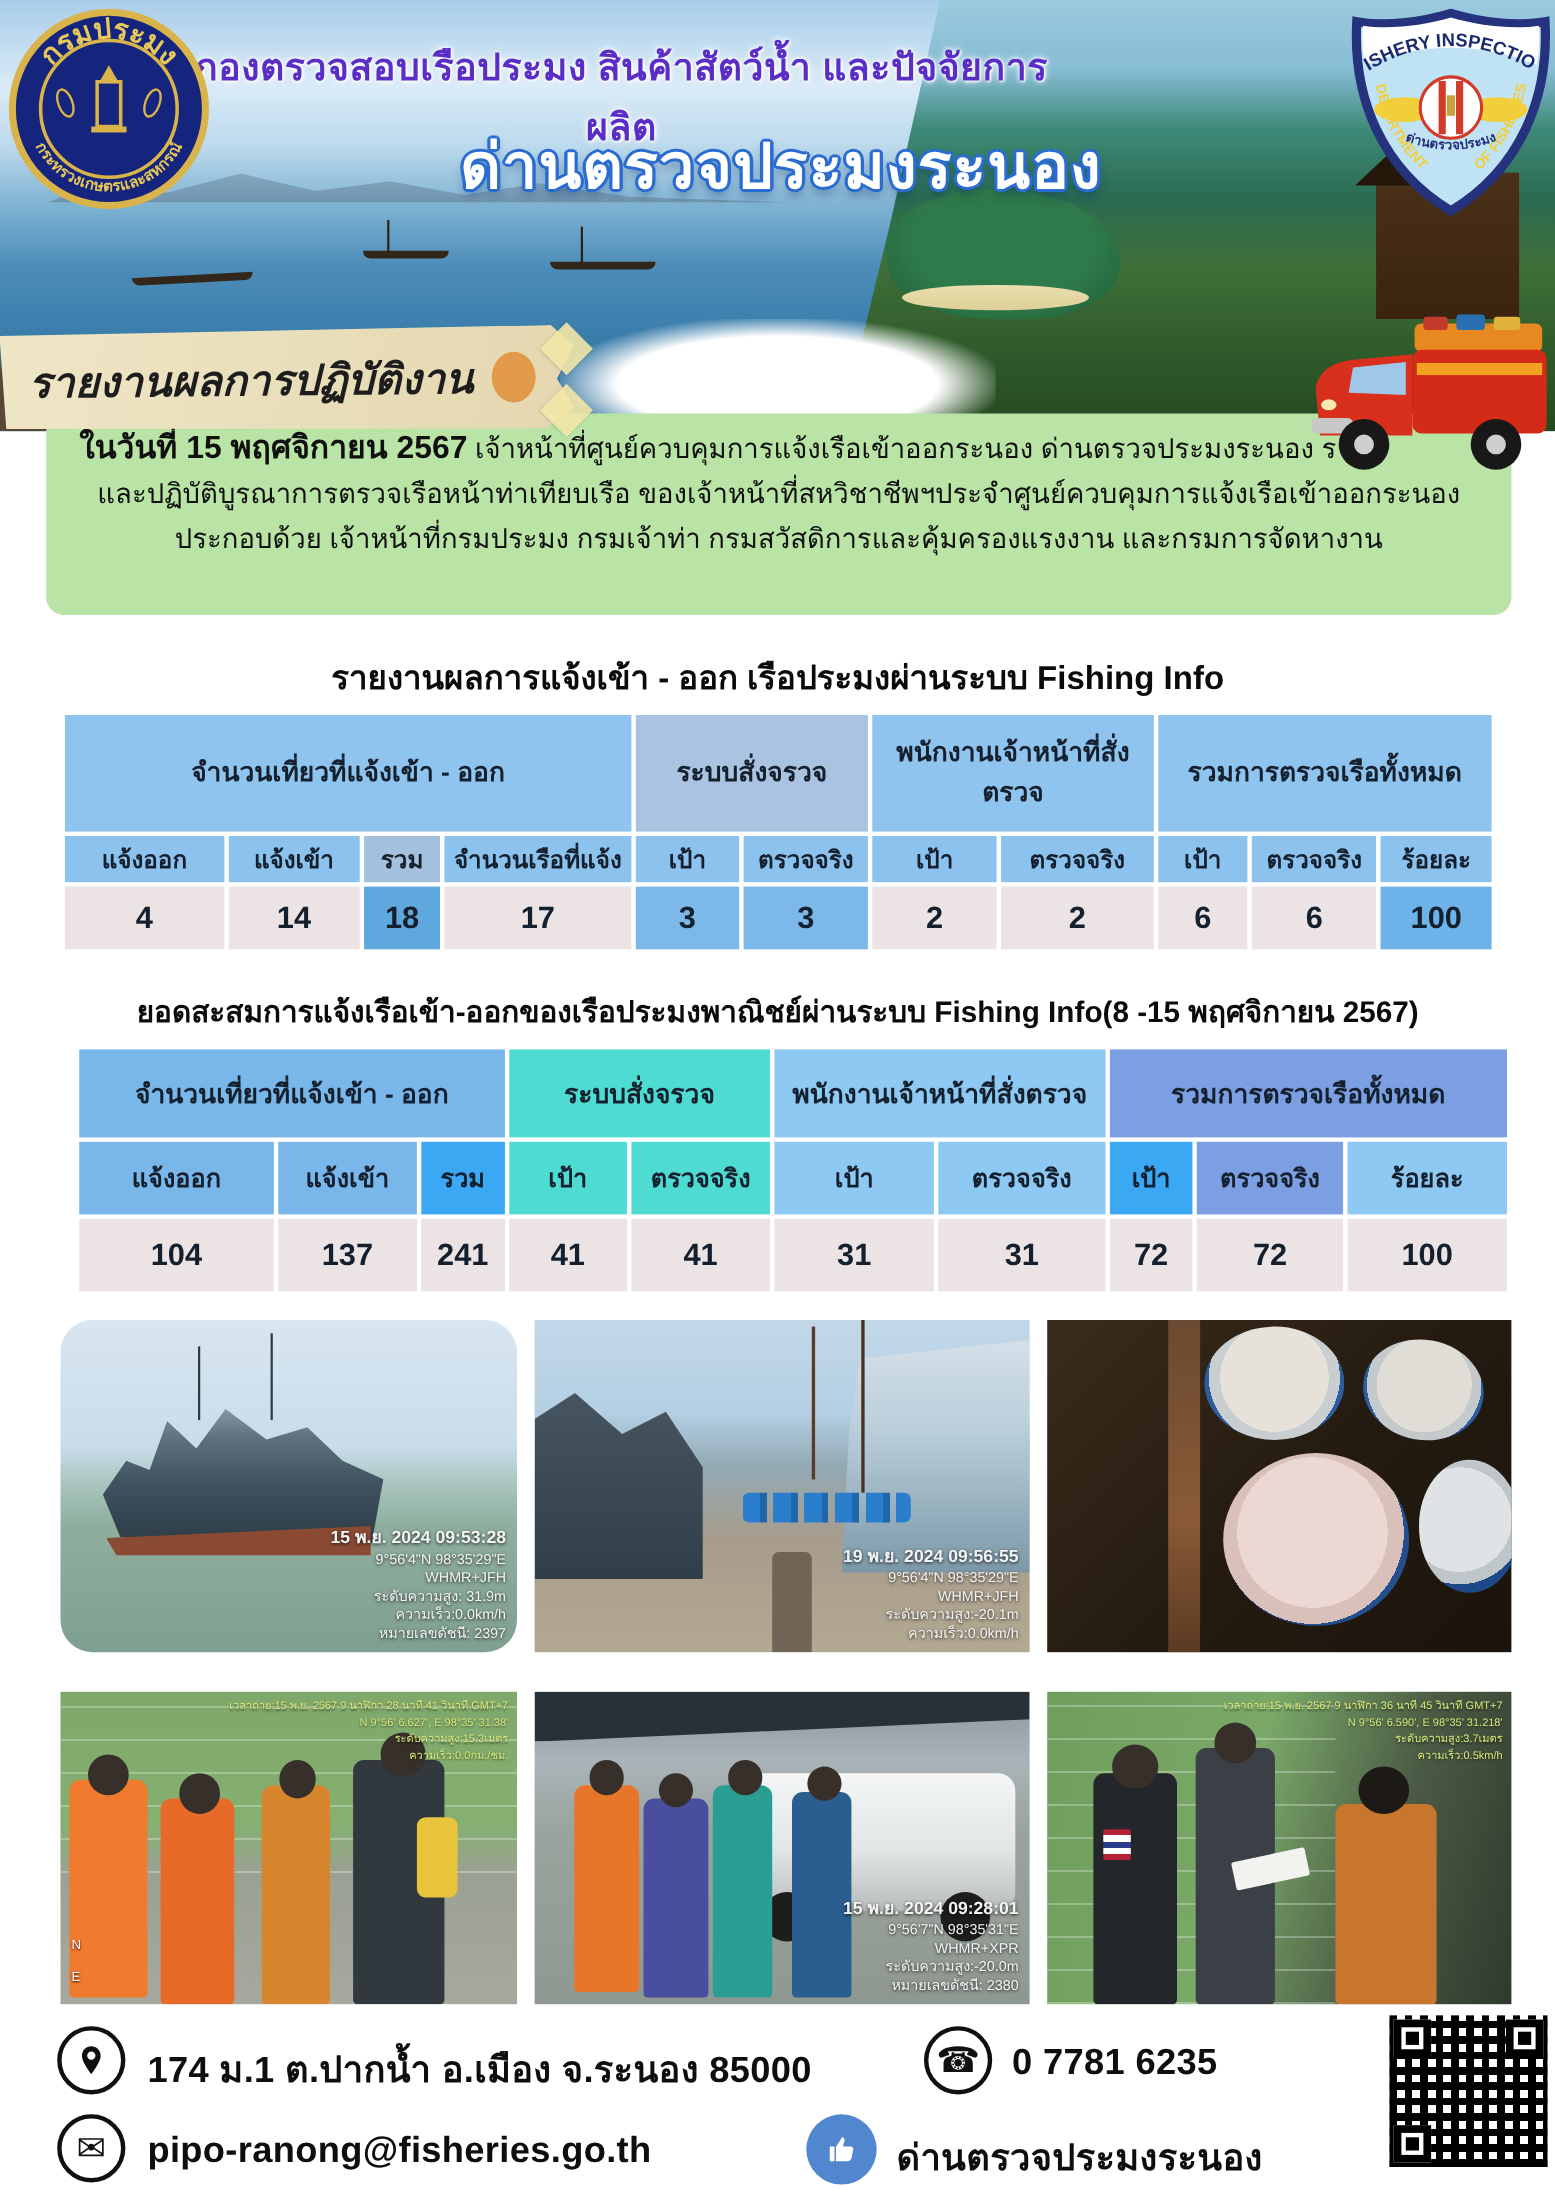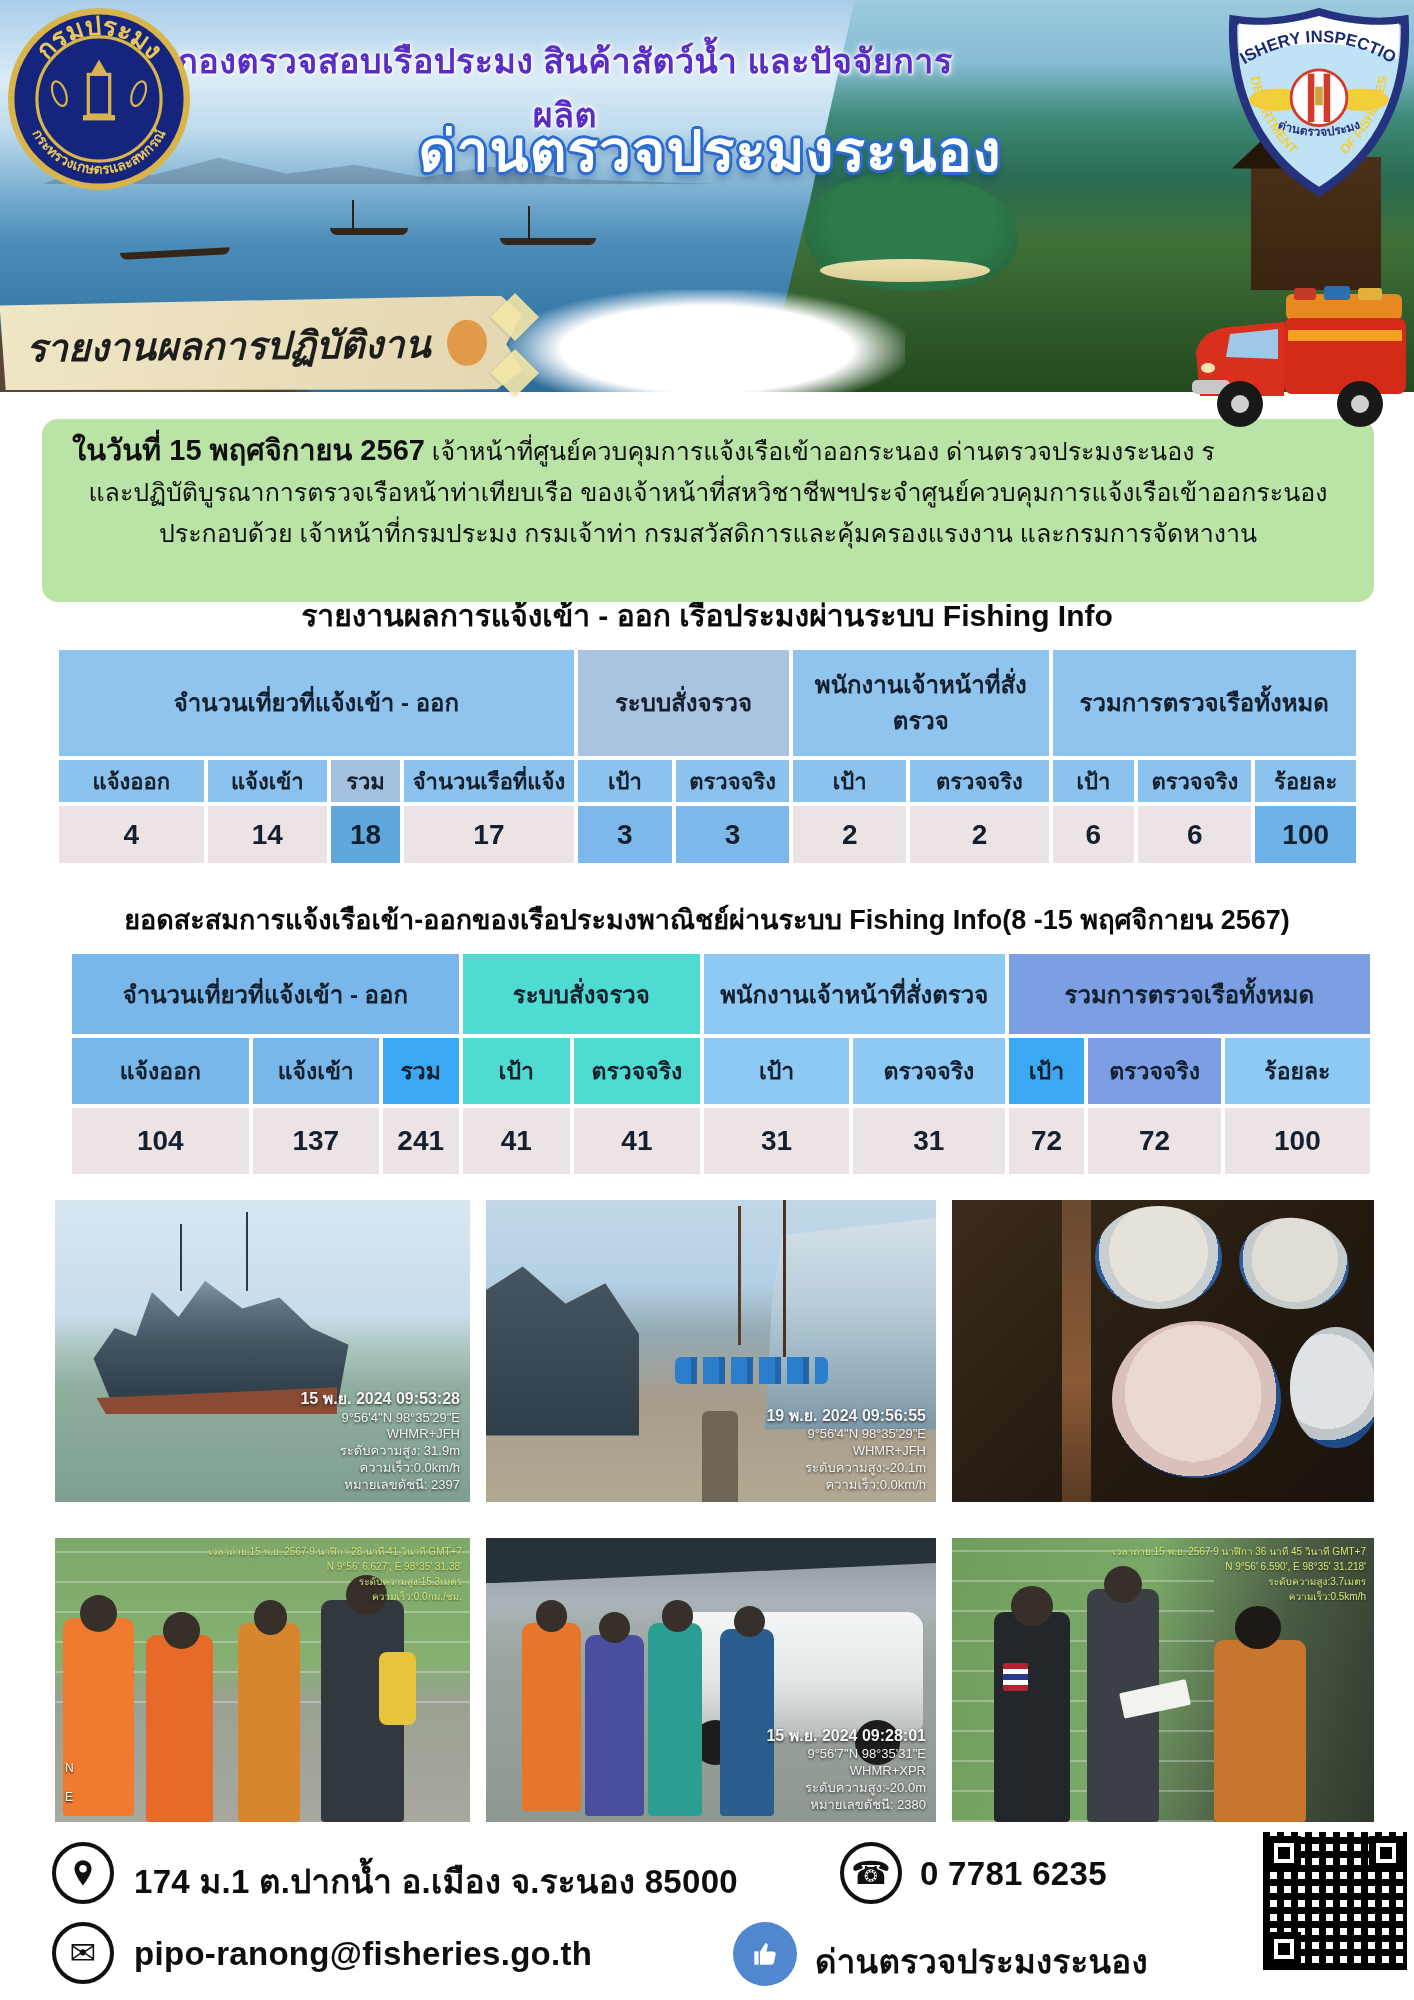--- a/index.html
+++ b/index.html
@@ -43,21 +43,21 @@
     background:linear-gradient(100deg,#efe6c6,#e4d7b0);
     clip-path:polygon(0 5%,96% 0,100% 20%,97% 52%,100% 80%,95% 100%,1% 95%);
     box-shadow:0 4px 10px rgba(0,0,0,.25);display:flex;align-items:center;transform:rotate(-0.6deg);}
   .banner-text{font-family:"DejaVu Serif",serif;font-style:italic;font-weight:700;
     font-size:38px;color:#1d1d1d;padding-left:26px;white-space:nowrap;}
   .orange-dot{display:inline-block;width:40px;height:46px;border-radius:50%;
     background:#e09a4a;margin-left:16px;flex:0 0 auto;}
   .tape{position:absolute;width:34px;height:34px;background:rgba(242,230,166,.9);
     transform:rotate(45deg);z-index:4;box-shadow:0 1px 3px rgba(0,0,0,.15);}
   
-  .green-box{position:absolute;left:42px;top:419px;width:1332px;height:183px;z-index:2;
+  .green-box{position:absolute;left:42px;top:376px;width:1332px;height:183px;z-index:2;
     background:#b9e4a6;border-radius:16px;box-sizing:border-box;
     padding:13px 30px 0 30px;color:#101010;font-size:25px;}
   .green-box p{margin:0 0 9px;line-height:1.25;}
   .gb-c{text-align:center;}
   .gb1 b{font-size:29px;}
   .gb4 b{margin-right:14px;}
   .truck{position:absolute;left:1168px;top:280px;width:246px;height:188px;z-index:6;}
   
   .sec-title{position:absolute;left:0;width:1414px;text-align:center;font-weight:800;color:#0b0b0b;}
   #title1{top:592px;font-size:30px;text-align:center;}
@@ -316,21 +316,21 @@
       <td>41</td>
       <td>31</td>
       <td>31</td>
       <td class="bright">72</td>
       <td>72</td>
       <td>100</td>
     </tr>
   </tbody>
     </table>
 
-  <div class="photo" id="p1" style="background:linear-gradient(180deg,#d8e6f0 0%,#c9dceb 38%,#a8c4bc 50%,#8fae9e 62%,#7f9f90 100%);">
+  <div class="photo" id="p1" style="background:linear-gradient(180deg,#d8e6f0 0%,#c9dceb 38%,#a8c4bc 50%,#8fae9e 62%,#7f9f90 100%);border-radius:29px;">
     <div class="ph-shape" style="left:8%;top:24%;width:64%;height:46%;
       background:linear-gradient(180deg,#8fa3b2 0%,#5d7181 25%,#3f525f 55%,#2a3a44 100%);
       clip-path:polygon(2% 62%,10% 40%,18% 46%,24% 14%,34% 32%,44% 6%,58% 26%,72% 18%,84% 40%,98% 52%,94% 94%,8% 90%);"></div>
     <div class="ph-shape" style="left:10%;top:62%;width:58%;height:9%;background:#8a4a34;
       clip-path:polygon(0 40%,100% 0,100% 100%,4% 100%);"></div>
     <div class="ph-shape" style="left:30%;top:8%;width:2px;height:22%;background:#2c3a44;"></div>
     <div class="ph-shape" style="left:46%;top:4%;width:2px;height:26%;background:#2c3a44;"></div>
     <div class="stamp">
       <div class="big">15 พ.ย. 2024 09:53:28</div>
       <div>9°56'4"N 98°35'29"E</div>

